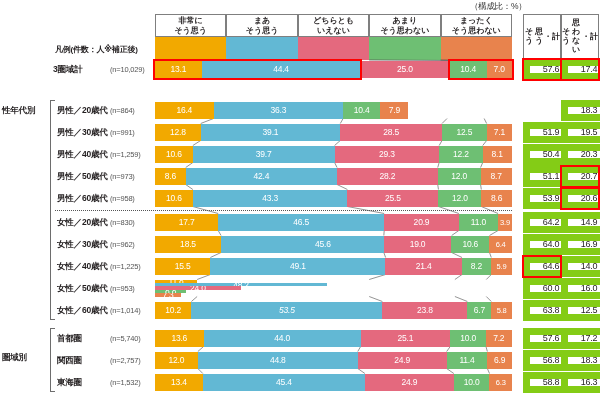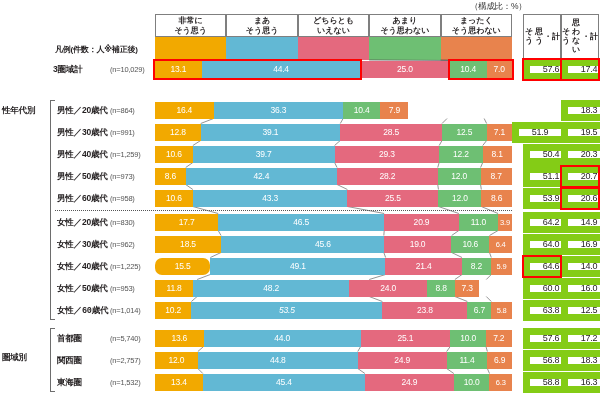--- a/index.html
+++ b/index.html
@@ -214,21 +214,21 @@
       <div class="sum-cell" style="left: 561px; top: 99.5px;">18.3</div>
       <div class="row-label" style="left: 57px; top: 127px;">男性／30歳代</div>
       <div class="row-n" style="left: 110px; top: 128px;">(n=991)</div>
       <div class="bar-row" style="left: 155px; top: 123.5px; width: 357px;">
         <div class="seg" style="width: 45.696px; background: rgb(242, 169, 0);">12.8</div>
         <div class="seg" style="width: 139.587px; background: rgb(98, 184, 212);">39.1</div>
         <div class="seg" style="width: 101.745px; background: rgb(228, 105, 126);">28.5</div>
         <div class="seg" style="width: 44.625px; background: rgb(110, 191, 115);">12.5</div>
         <div class="seg" style="width: 25.347px; background: rgb(232, 131, 77);">7.1</div>
       </div>
-      <div class="sum-cell" style="left: 512px; top: 121.5px;">51.9</div>
+      <div class="sum-cell" style="left: 523px; top: 121.5px;">51.9</div>
       <div class="sum-cell" style="left: 561px; top: 121.5px;">19.5</div>
       <div class="row-label" style="left: 57px; top: 149px;">男性／40歳代</div>
       <div class="row-n" style="left: 110px; top: 150px;">(n=1,259)</div>
       <div class="bar-row" style="left: 155px; top: 145.5px; width: 357px;">
         <div class="seg" style="width: 37.842px; background: rgb(242, 169, 0);">10.6</div>
         <div class="seg" style="width: 141.729px; background: rgb(98, 184, 212);">39.7</div>
         <div class="seg" style="width: 104.601px; background: rgb(228, 105, 126);">29.3</div>
         <div class="seg" style="width: 43.554px; background: rgb(110, 191, 115);">12.2</div>
         <div class="seg" style="width: 28.917px; background: rgb(232, 131, 77);">8.1</div>
       </div>
@@ -274,40 +274,40 @@
         <div class="seg" style="width: 162.792px; background: rgb(98, 184, 212); padding-left: 41px;">45.6</div>
         <div class="seg" style="width: 67.83px; background: rgb(228, 105, 126);">19.0</div>
         <div class="seg" style="width: 37.842px; background: rgb(110, 191, 115);">10.6</div>
         <div class="seg tiny" style="width: 22.848px; background: rgb(232, 131, 77);">6.4</div>
       </div>
       <div class="sum-cell" style="left: 523px; top: 233.5px;">64.0</div>
       <div class="sum-cell" style="left: 561px; top: 233.5px;">16.9</div>
       <div class="row-label" style="left: 57px; top: 261px;">女性／40歳代</div>
       <div class="row-n" style="left: 110px; top: 262px;">(n=1,225)</div>
       <div class="bar-row" style="left: 155px; top: 257.5px; width: 357px;">
-        <div class="seg" style="width: 55.335px; background: rgb(242, 169, 0); border-radius: 7px;">15.5</div>
+        <div class="seg" style="width: 55.335px; background: rgb(242, 169, 0);">15.5</div>
         <div class="seg" style="width: 175.287px; background: rgb(98, 184, 212);">49.1</div>
         <div class="seg" style="width: 76.398px; background: rgb(228, 105, 126);">21.4</div>
         <div class="seg" style="width: 29.274px; background: rgb(110, 191, 115);">8.2</div>
         <div class="seg tiny" style="width: 21.063px; background: rgb(232, 131, 77);">5.9</div>
       </div>
       <div class="sum-cell" style="left: 523px; top: 255.5px;">64.6</div>
       <div class="sum-cell" style="left: 561px; top: 255.5px;">14.0</div>
       <div class="row-label" style="left: 57px; top: 283px;">女性／50歳代</div>
       <div class="row-n" style="left: 110px; top: 284px;">(n=953)</div>
-      <div class="bar-row" style="left: 155px; top: 279.5px; width: 324px;">
+      <div class="bar-row" style="left: 155px; top: 279.5px; width: 324px; flex-direction: column;">
         <div class="seg" style="width: 42.126px; background: rgb(242, 169, 0);">11.8</div>
         <div class="seg" style="width: 172.074px; background: rgb(98, 184, 212);">48.2</div>
         <div class="seg" style="width: 85.68px; background: rgb(228, 105, 126);">24.0</div>
         <div class="seg" style="width: 31.416px; background: rgb(110, 191, 115);">8.8</div>
         <div class="seg" style="width: 26.061px; background: rgb(232, 131, 77);">7.3</div>
       </div>
       <div class="sum-cell" style="left: 523px; top: 277.5px;">60.0</div>
       <div class="sum-cell" style="left: 561px; top: 277.5px;">16.0</div>
-      <div class="row-label" style="left: 57px; top: 305px; font-family: Liberation Mono, monospace;">女性／60歳代</div>
+      <div class="row-label" style="left: 57px; top: 305px;">女性／60歳代</div>
       <div class="row-n" style="left: 110px; top: 306px;">(n=1,014)</div>
       <div class="bar-row" style="left: 155px; top: 301.5px; width: 357px;">
         <div class="seg" style="width: 36.414px; background: rgb(242, 169, 0);">10.2</div>
         <div class="seg" style="width: 190.995px; background: rgb(98, 184, 212); font-style: italic;">53.5</div>
         <div class="seg" style="width: 84.966px; background: rgb(228, 105, 126);">23.8</div>
         <div class="seg" style="width: 23.919px; background: rgb(110, 191, 115);">6.7</div>
         <div class="seg tiny" style="width: 20.706px; background: rgb(232, 131, 77);">5.8</div>
       </div>
       <div class="sum-cell" style="left: 523px; top: 299.5px;">63.8</div>
       <div class="sum-cell" style="left: 561px; top: 299.5px;">12.5</div>

